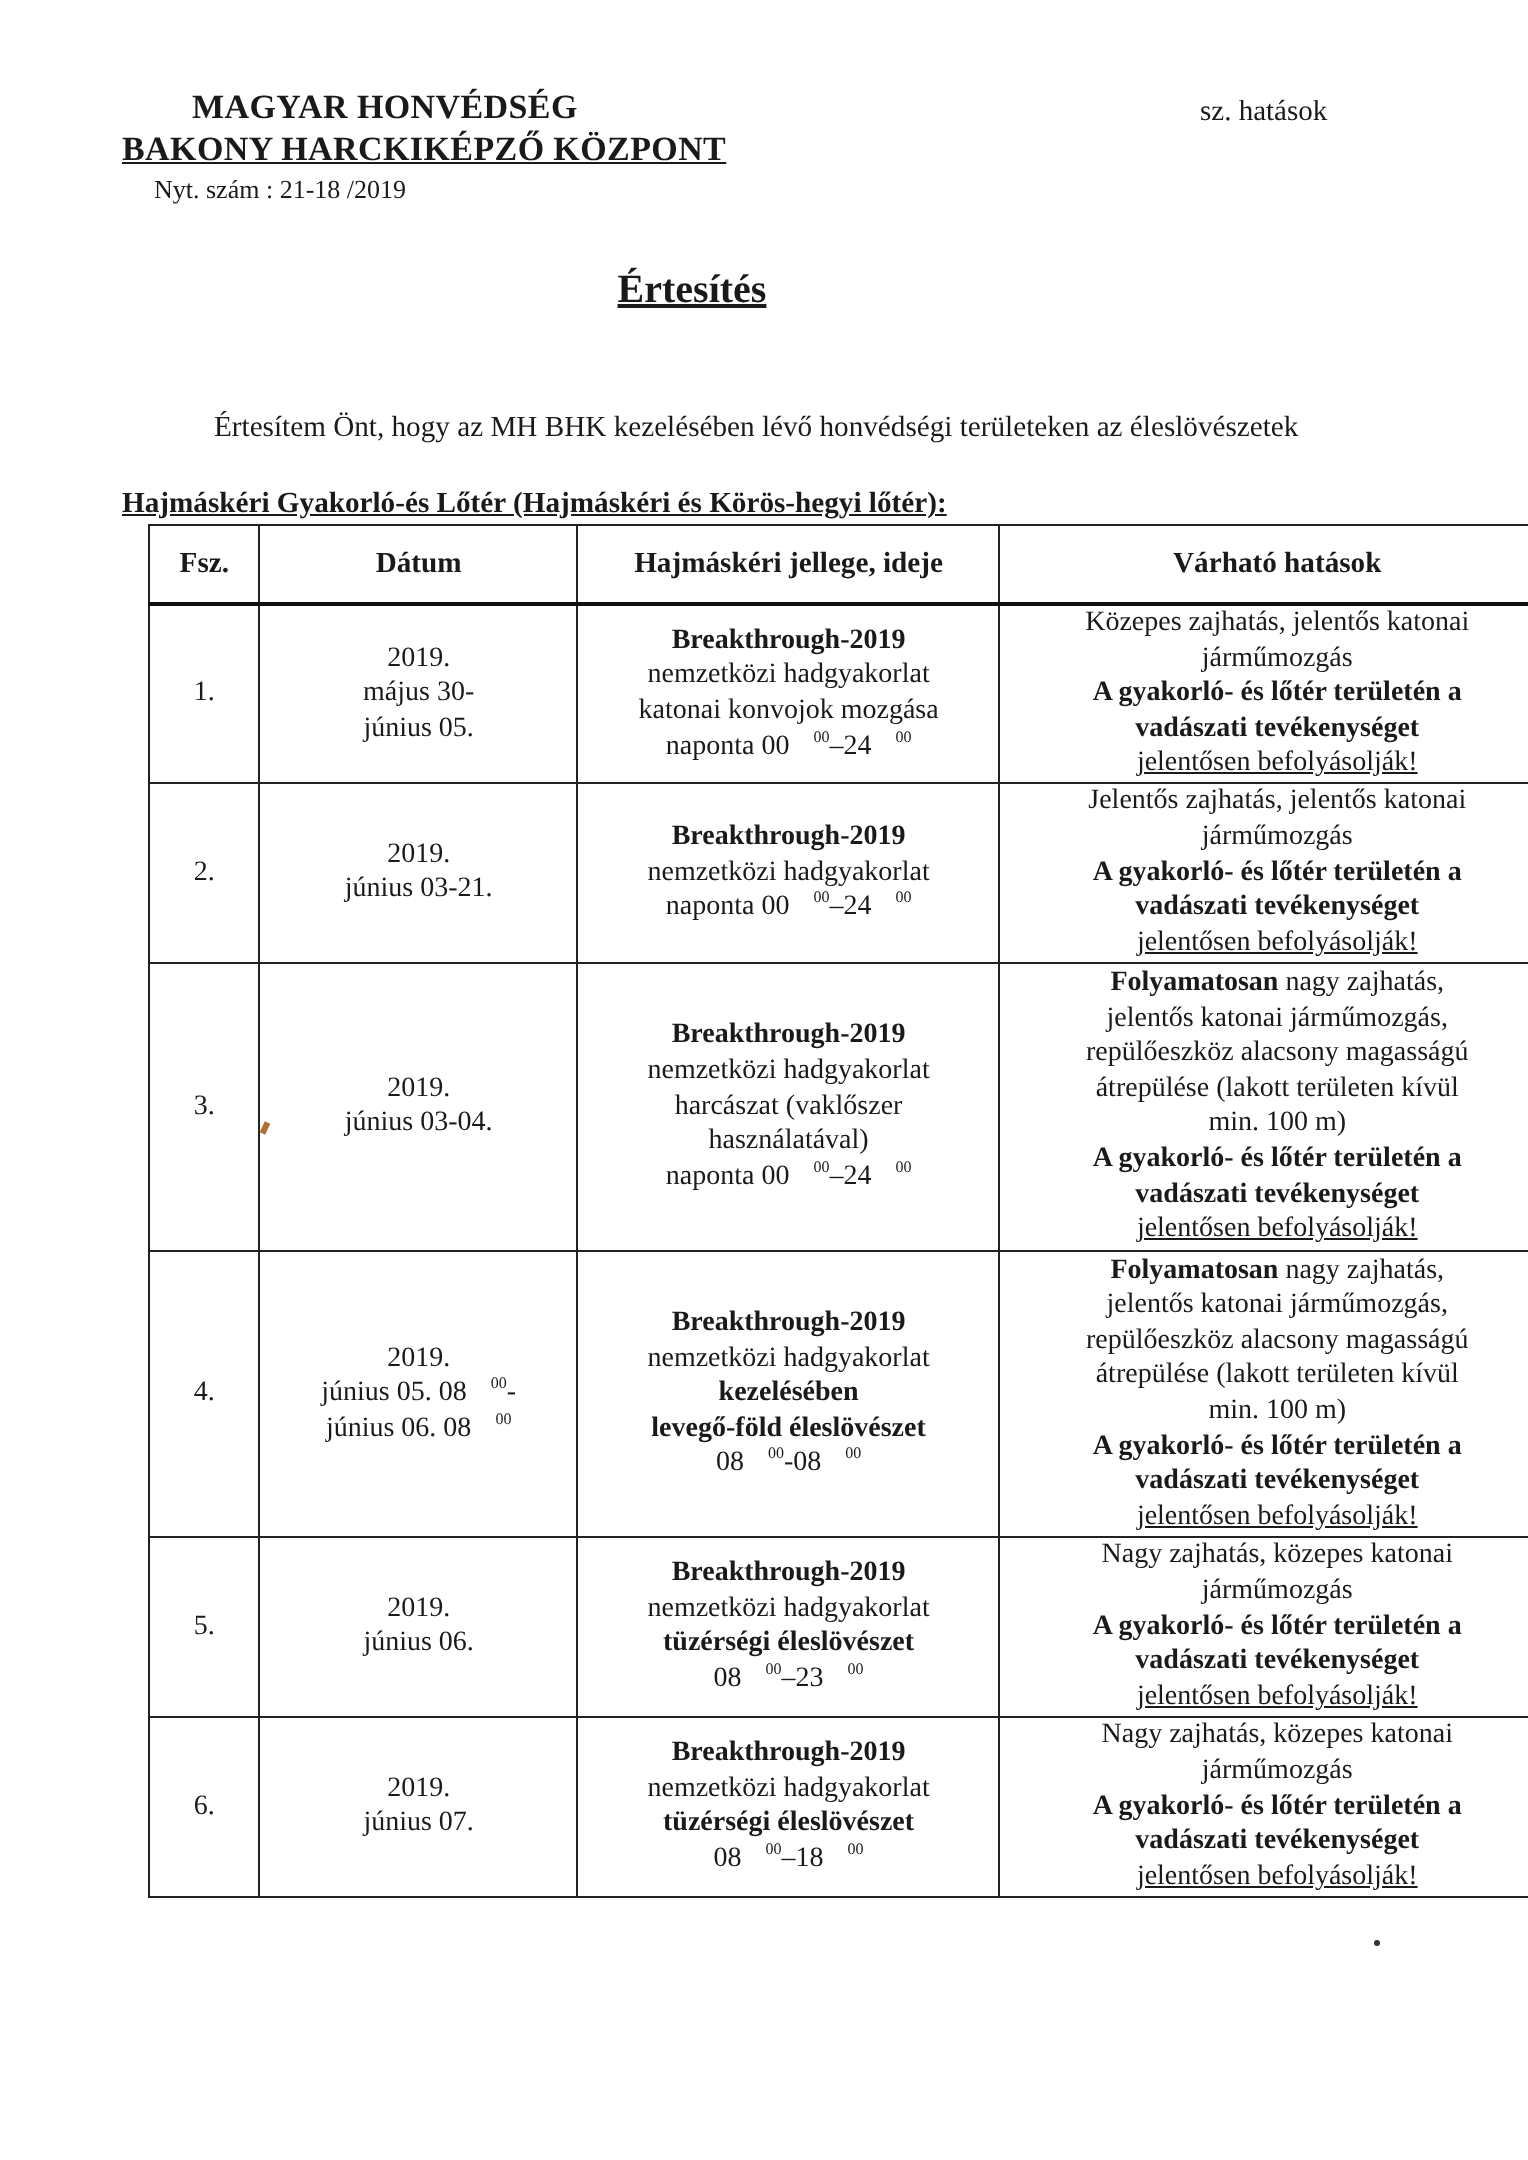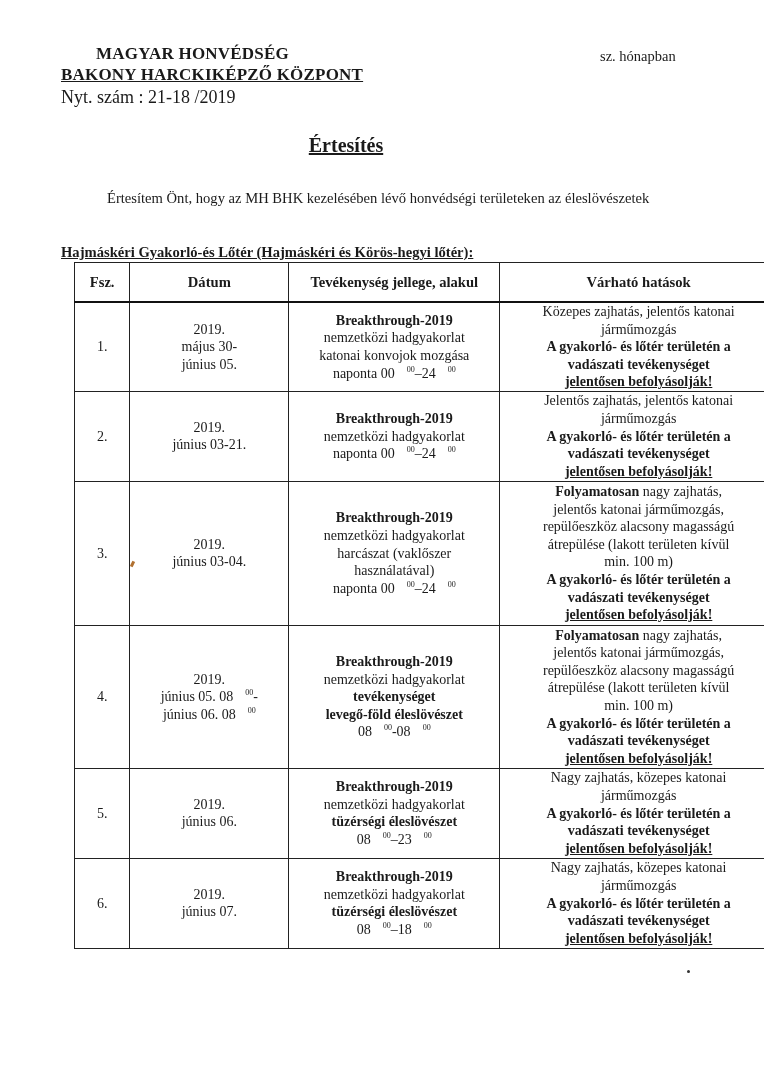--- a/index.html
+++ b/index.html
@@ -2,71 +2,71 @@
 <html><head>
   <meta charset="utf-8">
   <style>
     html, body { margin: 0; padding: 0; background: #ffffff; }
     body {
       width: 764px; height: 1080px; position: relative; overflow: hidden;
       font-family: "Liberation Serif", "DejaVu Serif", serif; color: #1a1a1a;
     }
     .org1 { position: absolute; left: 96px; top: 44px; font-size: 17px; font-weight: bold; letter-spacing: 0.2px; text-align: right; }
     .org2 { position: absolute; left: 61px; top: 65px; font-size: 17px; font-weight: bold; text-decoration: underline; letter-spacing: 0.2px; text-align: center; }
-    .refno { position: absolute; left: 61px; top: 87px; font-size: 18px; }
+    .refno { position: absolute; left: 77px; top: 87px; font-size: 13px; }
     .copy { position: absolute; left: 600px; top: 48px; font-size: 14.5px; }
     .title { position: absolute; left: 0; width: 692px; top: 134px; text-align: center; font-size: 20px; font-weight: bold; text-decoration: underline; }
     .intro { position: absolute; left: 61px; top: 188px; width: 640px; font-size: 14.6px; line-height: 20px; }
-    .intro .l1 { padding-left: 46px; white-space: nowrap; }
+    .intro .l1 { padding-left: 46px; white-space: nowrap; margin-top: 16px; }
     .intro .l2 { white-space: nowrap; }
     .section { position: absolute; left: 61px; top: 244px; font-size: 14.6px; font-weight: bold; text-decoration: underline; white-space: nowrap; }
 
     table.main {
       position: absolute; left: 74px; top: 262px; width: 704px;
       border-collapse: collapse; font-size: 14px; line-height: 17.6px;
     }
     table.main td, table.main th {
       border: 1px solid #222; text-align: center; vertical-align: middle; padding: 0 3px;
     }
     table.main thead th { border-bottom: 2px solid #111; font-weight: bold; font-size: 14.6px; line-height: 17px; height: 38px; }
     col.c1 { width: 48px; } col.c2 { width: 138px; } col.c3 { width: 183px; } col.c4 { width: 241px; }
     .b { font-weight: bold; text-align: right; }
-    .u { font-weight: bold; text-decoration: underline; }
+    .u { font-weight: normal; text-decoration: underline; }
     sup { font-size: 8px; line-height: 0; vertical-align: 6px; padding-left: 12px; }
     .dot { position: absolute; left: 687px; top: 970px; width: 3px; height: 3px; background: #333; border-radius: 50%; }
     .mark { position: absolute; left: 131px; top: 561px; width: 3px; height: 6px; background: #b07030; transform: rotate(25deg); }
   </style>
 </head>
 <body>
 
 <div class="org1">MAGYAR HONVÉDSÉG</div>
 <div class="org2">BAKONY HARCKIKÉPZŐ KÖZPONT</div>
 <div class="refno">Nyt. szám : 21-18 /2019</div>
-<div class="copy">sz. hónapban</div>
+<div class="copy">sz. hatások</div>
 
 <div class="title">Értesítés</div>
 
 <div class="intro">
   <div class="l1">Értesítem Önt, hogy az MH BHK kezelésében lévő honvédségi területeken az éleslövészetek</div>
 </div>
 
 <div class="section">Hajmáskéri Gyakorló-és Lőtér (Hajmáskéri és Körös-hegyi lőtér):</div>
 
 <table class="main">
   <colgroup>
       <col class="c1">
       <col class="c2">
       <col class="c3">
       <col class="c4">
     </colgroup>
   <thead>
     <tr>
       <th>Fsz.</th>
       <th>Dátum</th>
-      <th>Tevékenység jellege, alakul</th>
+      <th>Hajmáskéri jellege, ideje</th>
       <th>Várható hatások</th>
     </tr>
   </thead>
   <tbody id="tbody">
       <tr style="height: 89px;">
         <td>1.</td>
         <td>2019.<br>május 30-<br>június 05.</td>
         <td><span class="b">Breakthrough-2019</span><br>nemzetközi hadgyakorlat<br>katonai konvojok mozgása<br><span>naponta 00<sup>00</sup>–24<sup>00</sup></span></td>
         <td>Közepes zajhatás, jelentős katonai<br>járműmozgás<br><span class="b">A gyakorló- és lőtér területén a</span><br><span class="b">vadászati tevékenységet</span><br><span class="u">jelentősen befolyásolják!</span></td>
       </tr>
@@ -78,21 +78,21 @@
       </tr>
       <tr style="height: 144px;">
         <td>3.</td>
         <td>2019.<br>június 03-04.</td>
         <td><span class="b">Breakthrough-2019</span><br>nemzetközi hadgyakorlat<br>harcászat (vaklőszer<br>használatával)<br><span>naponta 00<sup>00</sup>–24<sup>00</sup></span></td>
         <td><span class="b">Folyamatosan</span> nagy zajhatás,<br>jelentős katonai járműmozgás,<br>repülőeszköz alacsony magasságú<br>átrepülése (lakott területen kívül<br>min. 100 m)<br><span class="b">A gyakorló- és lőtér területén a</span><br><span class="b">vadászati tevékenységet</span><br><span class="u">jelentősen befolyásolják!</span></td>
       </tr>
       <tr style="height: 143px;">
         <td>4.</td>
         <td>2019.<br>június 05. 08<sup>00</sup>-<br>június 06. 08<sup>00</sup></td>
-        <td><span class="b">Breakthrough-2019</span><br>nemzetközi hadgyakorlat<br><span class="b">tevékenységet</span><br><span class="b">levegő-föld éleslövészet</span><br><span>08<sup>00</sup>-08<sup>00</sup></span></td>
+        <td><span class="b">Breakthrough-2019</span><br>nemzetközi hadgyakorlat<br><span class="b">kezelésében</span><br><span class="b">levegő-föld éleslövészet</span><br><span>08<sup>00</sup>-08<sup>00</sup></span></td>
         <td><span class="b">Folyamatosan</span> nagy zajhatás,<br>jelentős katonai járműmozgás,<br>repülőeszköz alacsony magasságú<br>átrepülése (lakott területen kívül<br>min. 100 m)<br><span class="b">A gyakorló- és lőtér területén a</span><br><span class="b">vadászati tevékenységet</span><br><span class="u">jelentősen befolyásolják!</span></td>
       </tr>
       <tr style="height: 90px;">
         <td>5.</td>
         <td>2019.<br>június 06.</td>
         <td><span class="b">Breakthrough-2019</span><br>nemzetközi hadgyakorlat<br><span class="b">tüzérségi éleslövészet</span><br><span>08<sup>00</sup>–23<sup>00</sup></span></td>
         <td>Nagy zajhatás, közepes katonai<br>járműmozgás<br><span class="b">A gyakorló- és lőtér területén a</span><br><span class="b">vadászati tevékenységet</span><br><span class="u">jelentősen befolyásolják!</span></td>
       </tr>
       <tr style="height: 90px;">
         <td>6.</td>

